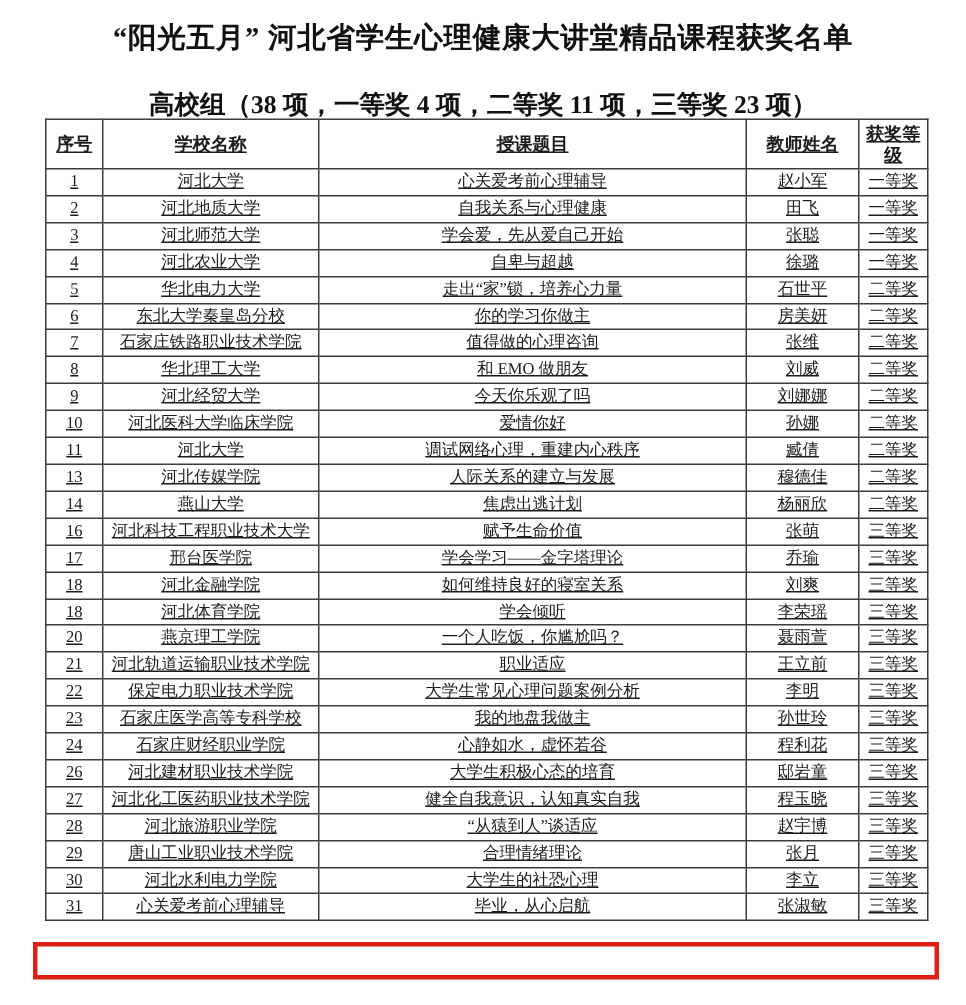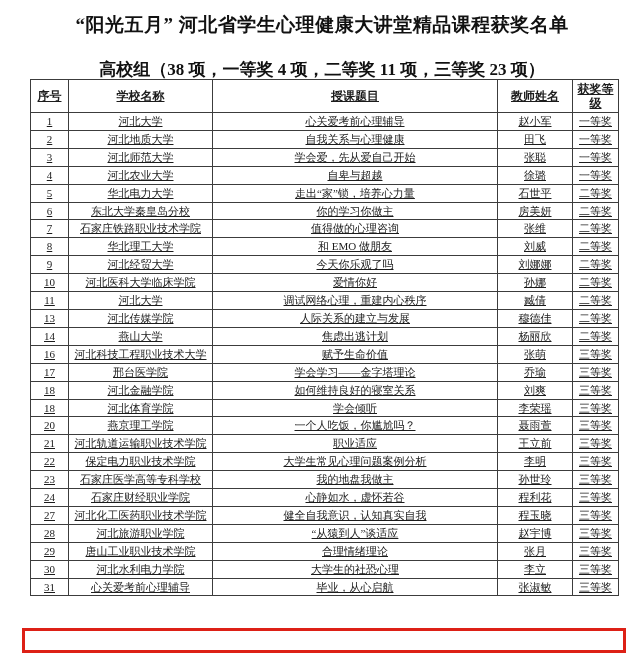--- a/index.html
+++ b/index.html
@@ -228,20 +228,27 @@
     <td>三等奖</td>
   </tr>
           <tr>
     <td>24</td>
     <td>石家庄财经职业学院</td>
     <td>心静如水，虚怀若谷</td>
     <td>程利花</td>
     <td>三等奖</td>
   </tr>
           <tr>
+    <td>26</td>
+    <td>河北建材职业技术学院</td>
+    <td>大学生积极心态的培育</td>
+    <td>邸岩童</td>
+    <td>三等奖</td>
+  </tr>
+          <tr>
     <td>27</td>
     <td>河北化工医药职业技术学院</td>
     <td>健全自我意识，认知真实自我</td>
     <td>程玉晓</td>
     <td>三等奖</td>
   </tr>
           <tr>
     <td>28</td>
     <td>河北旅游职业学院</td>
     <td>“从猿到人”谈适应</td>

